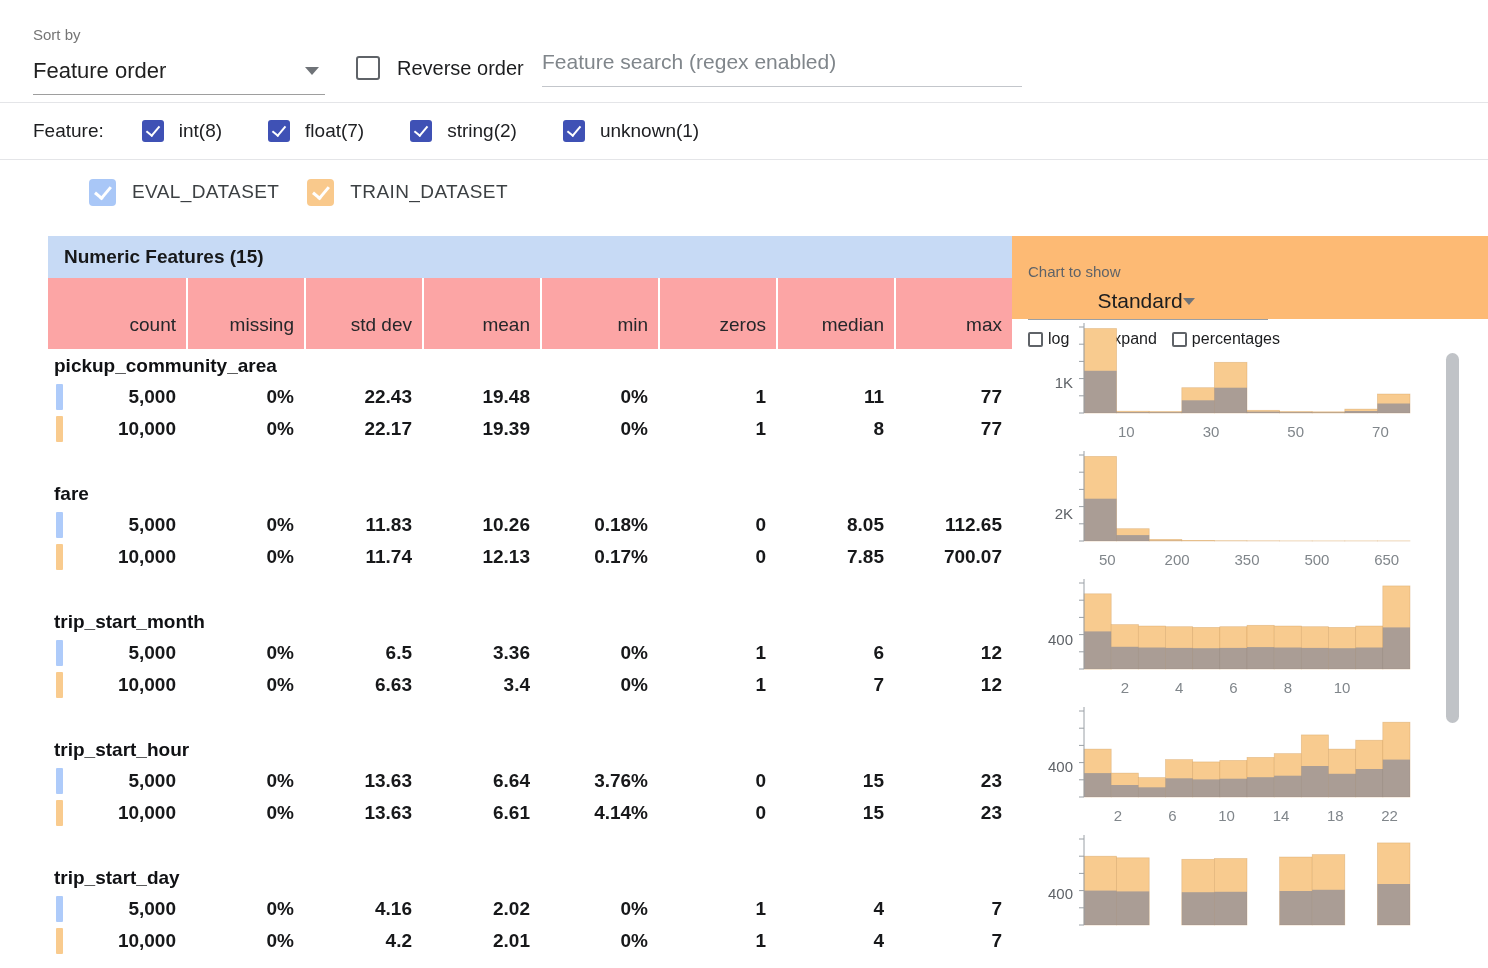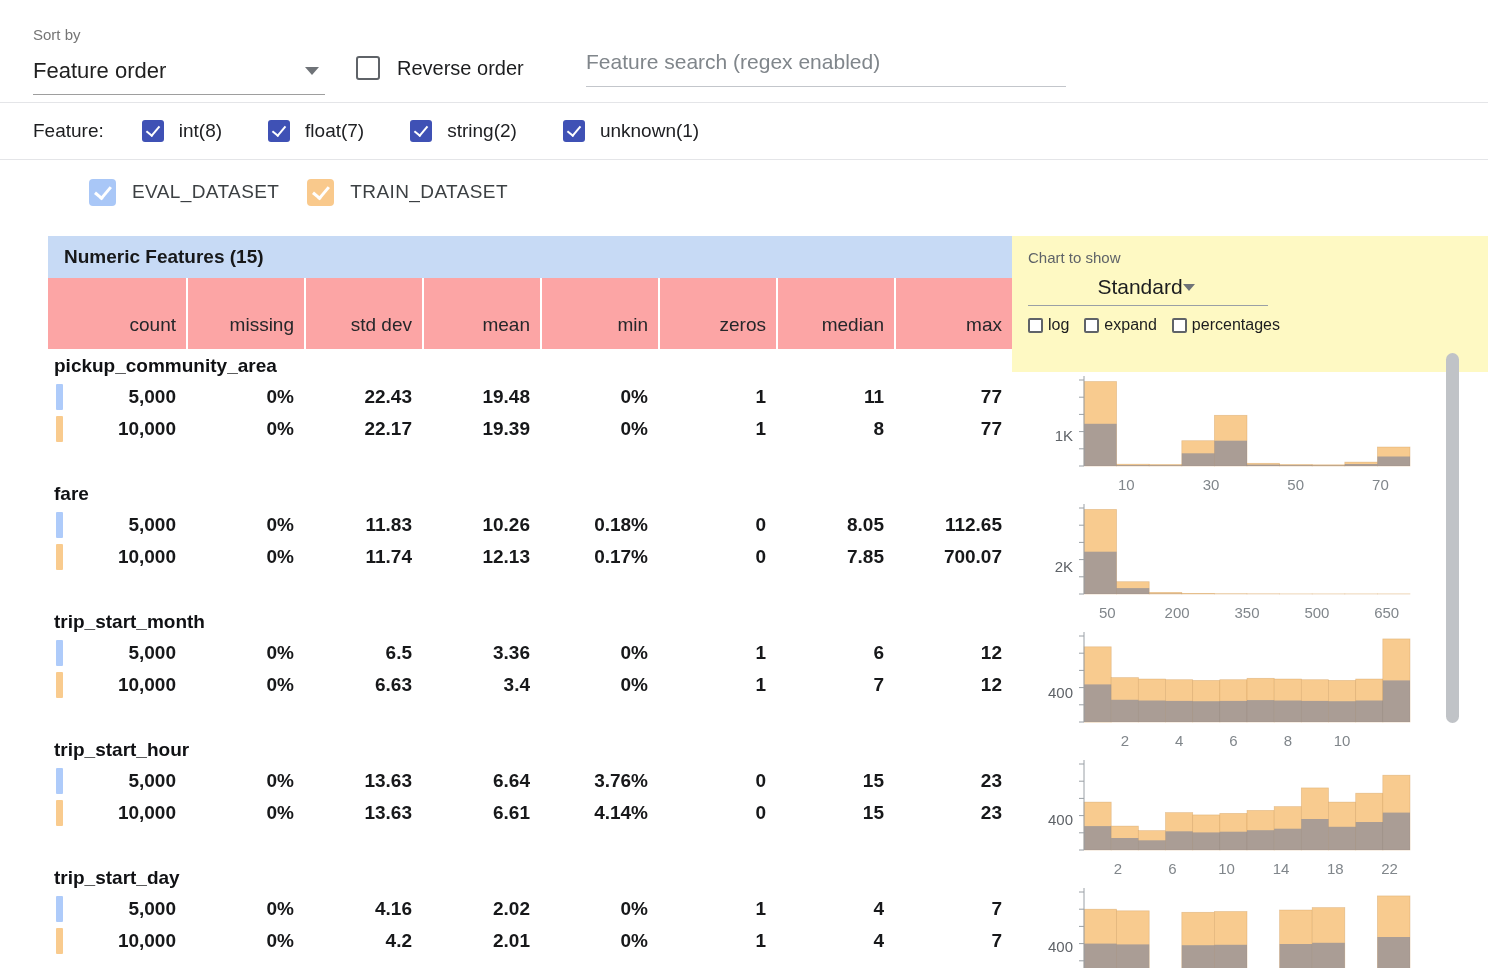--- a/index.html
+++ b/index.html
@@ -12,21 +12,21 @@
   .sort-group{position:absolute;left:33px;top:26px;width:292px}
   .sort-label{font-size:15px;color:#757575}
   .sort-select{display:flex;justify-content:space-between;align-items:center;
     border-bottom:1px solid #9e9e9e;padding:0 6px 10px 0;margin-top:15px;
     font-size:22px;color:#212121;cursor:pointer}
   .dd-arrow{width:0;height:0;border-left:7px solid transparent;border-right:7px solid transparent;
     border-top:8px solid #6f7378;flex:none}
   .reverse-group{position:absolute;left:356px;top:56px;display:flex;align-items:center;gap:17px;
     font-size:20px;color:#1c1d1f;cursor:pointer}
   .cb-lg{width:24px;height:24px;border:2px solid #5f6368;border-radius:3px;background:#fff;flex:none}
-  .search-wrap{position:absolute;left:586px;top:50px;width:480px;border-bottom:1px solid #c3c6cb}
+  .search-wrap{position:absolute;left:542px;top:50px;width:480px;border-bottom:1px solid #c3c6cb}
   .search-input{width:100%;border:0;outline:0;background:transparent;font-size:21px;
     padding:0 0 12px 0;color:#202124;font-family:inherit}
   .search-input::placeholder{color:#80868b}
 
   
   .features-bar{height:57px;display:flex;align-items:center;padding-left:33px;
     border-bottom:1px solid #e4e5e8}
   .features-label{font-size:19px;margin-right:38px;color:#1c1d1f}
   #filter-items{display:flex;align-items:center}
   .filter-item{display:flex;align-items:center;gap:15px;margin-right:46px;font-size:19px;cursor:pointer}
@@ -55,21 +55,21 @@
   .feature-block{height:128px}
   .feature-name{height:32px;line-height:34px;padding-left:6px;font-weight:700;font-size:19px;color:#101114}
   .data-row{height:32px;align-items:center}
   .data-cell{text-align:right;padding-right:10px;position:relative;font-weight:700;
     font-size:19px;color:#17181a}
   .swatch{position:absolute;left:8px;top:50%;transform:translateY(-50%);
     width:7px;height:26px;border-radius:1px}
 
   
   .chart-right{flex:1;position:relative}
-  .chart-controls{height:136px;background:#fef9c3;padding:13px 0 0 16px}
+  .chart-controls{height:83px;background:#fdba74;padding:27px 0 0 16px}
   .ctl-label{font-size:15px;color:#5f6368}
   .ctl-select{width:240px;display:flex;justify-content:center;align-items:center;
     border-bottom:1px solid #9aa0a6;padding:0 4px 6px 0;margin-top:9px;
     font-size:21px;color:#1c1d1f;cursor:pointer}
   .ctl-select .dd-arrow{border-left-width:6px;border-right-width:6px;border-top-width:7px}
   .ctl-checks{display:flex;align-items:center;margin-top:10px}
   .ctl-check{display:flex;align-items:center;gap:5px;margin-right:15px;font-size:16px;
     color:#1c1d1f;cursor:pointer}
   .cb-sm{width:15px;height:15px;border:2px solid #5f6368;border-radius:2px;background:#fff;flex:none}
   .chart-cell{height:128px}

